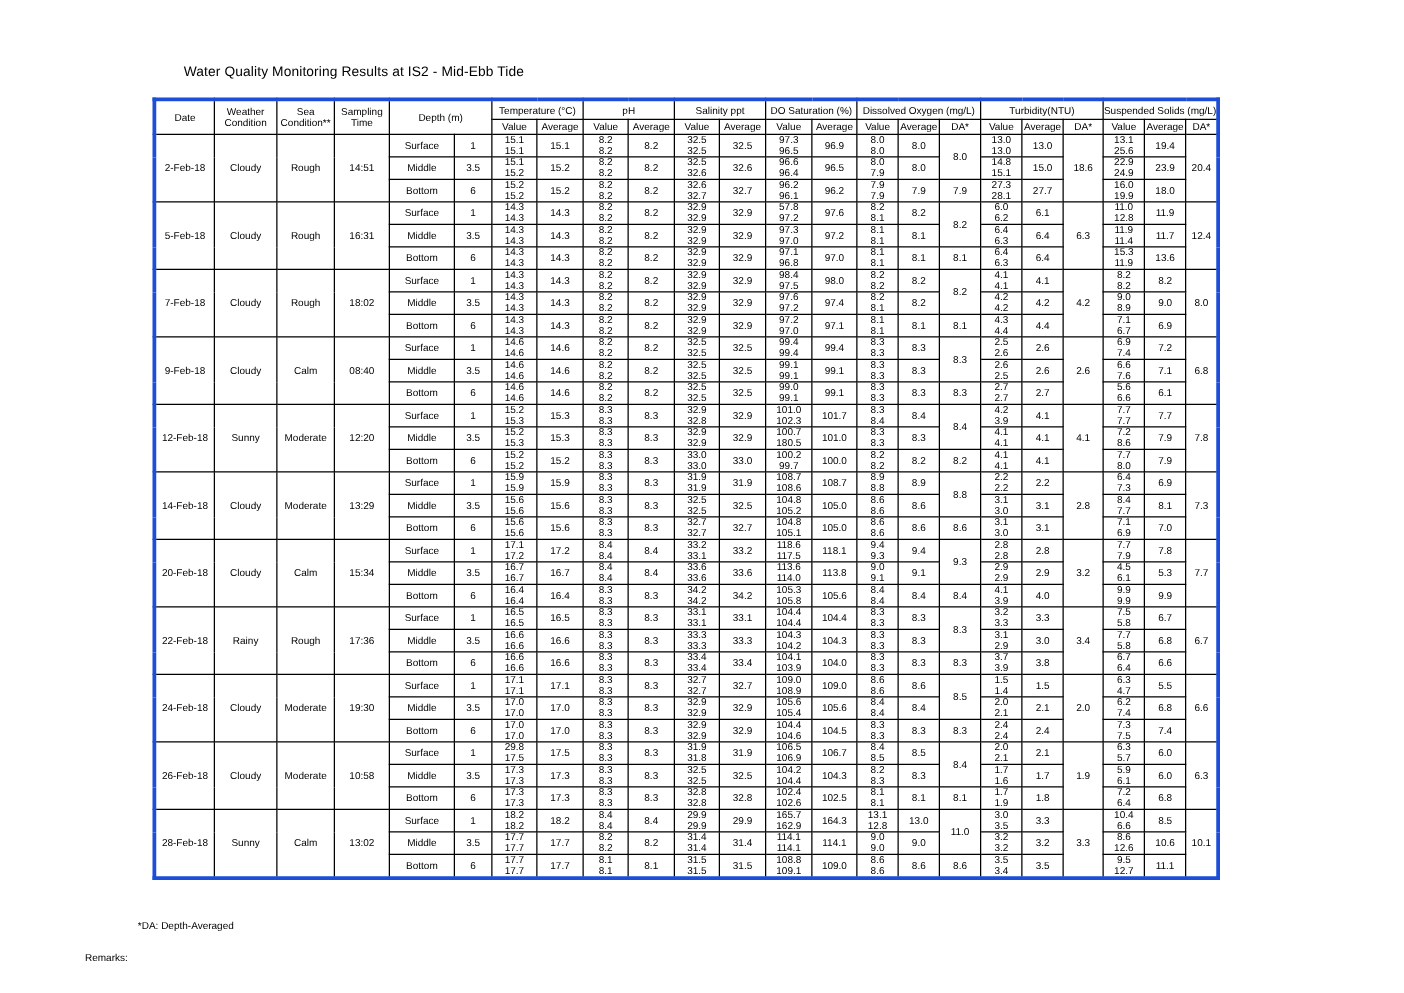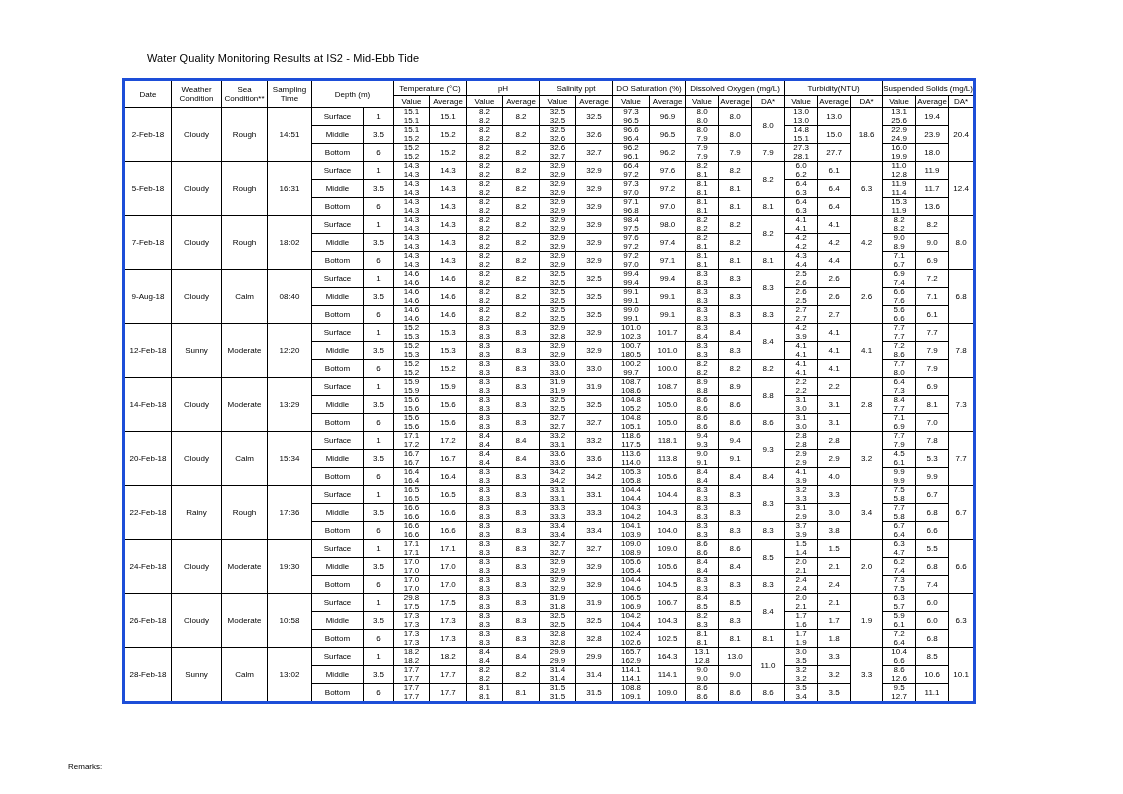--- a/index.html
+++ b/index.html
@@ -249,21 +249,21 @@
           <div>8.2</div>
           <div>8.2</div>
         </td>
         <td>8.2</td>
         <td class="vals">
           <div>32.9</div>
           <div>32.9</div>
         </td>
         <td>32.9</td>
         <td class="vals">
-          <div>66.4</div>
+          <div>57.8</div>
           <div>97.2</div>
         </td>
         <td>97.6</td>
         <td class="vals">
           <div>8.2</div>
           <div>8.1</div>
         </td>
         <td>8.2</td>
         <td rowspan="2">8.2</td>
         <td class="vals">
@@ -477,21 +477,21 @@
           <div>4.4</div>
         </td>
         <td>4.4</td>
         <td class="vals">
           <div>7.1</div>
           <div>6.7</div>
         </td>
         <td>6.9</td>
       </tr>
       <tr>
-        <td rowspan="3">9-Aug-18</td>
+        <td rowspan="3">9-Feb-18</td>
         <td rowspan="3">Cloudy</td>
         <td rowspan="3">Calm</td>
         <td rowspan="3">08:40</td>
         <td>Surface</td>
         <td>1</td>
         <td class="vals">
           <div>14.6</div>
           <div>14.6</div>
         </td>
         <td>14.6</td>
@@ -1482,14 +1482,15 @@
           <div>12.7</div>
         </td>
         <td>11.1</td>
       </tr>
     </tbody>
 </table>
 
 <div class="remarks">
   <div class="rlabel">Remarks:</div>
   <div class="rlines">
+      <div>*DA: Depth-Averaged</div>
     </div>
 </div>
 
 </body></html>

